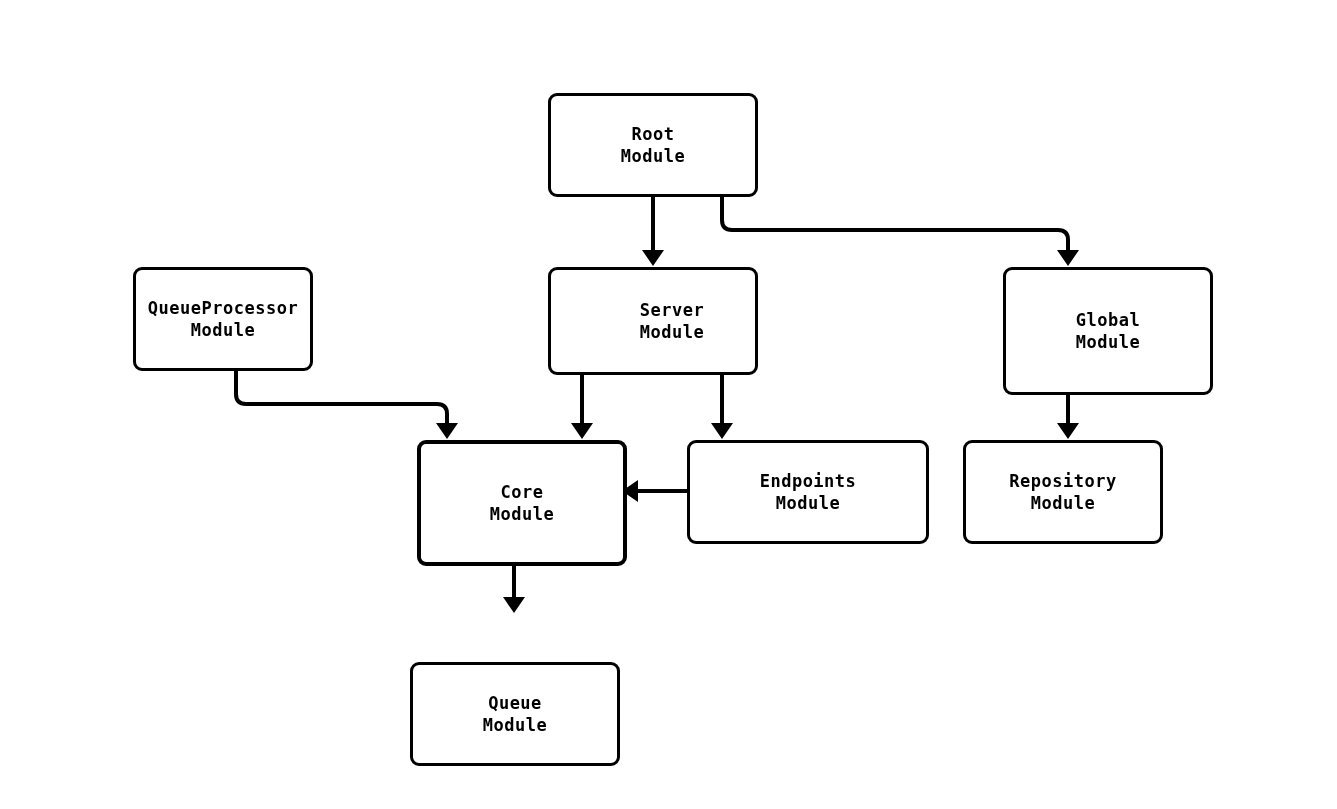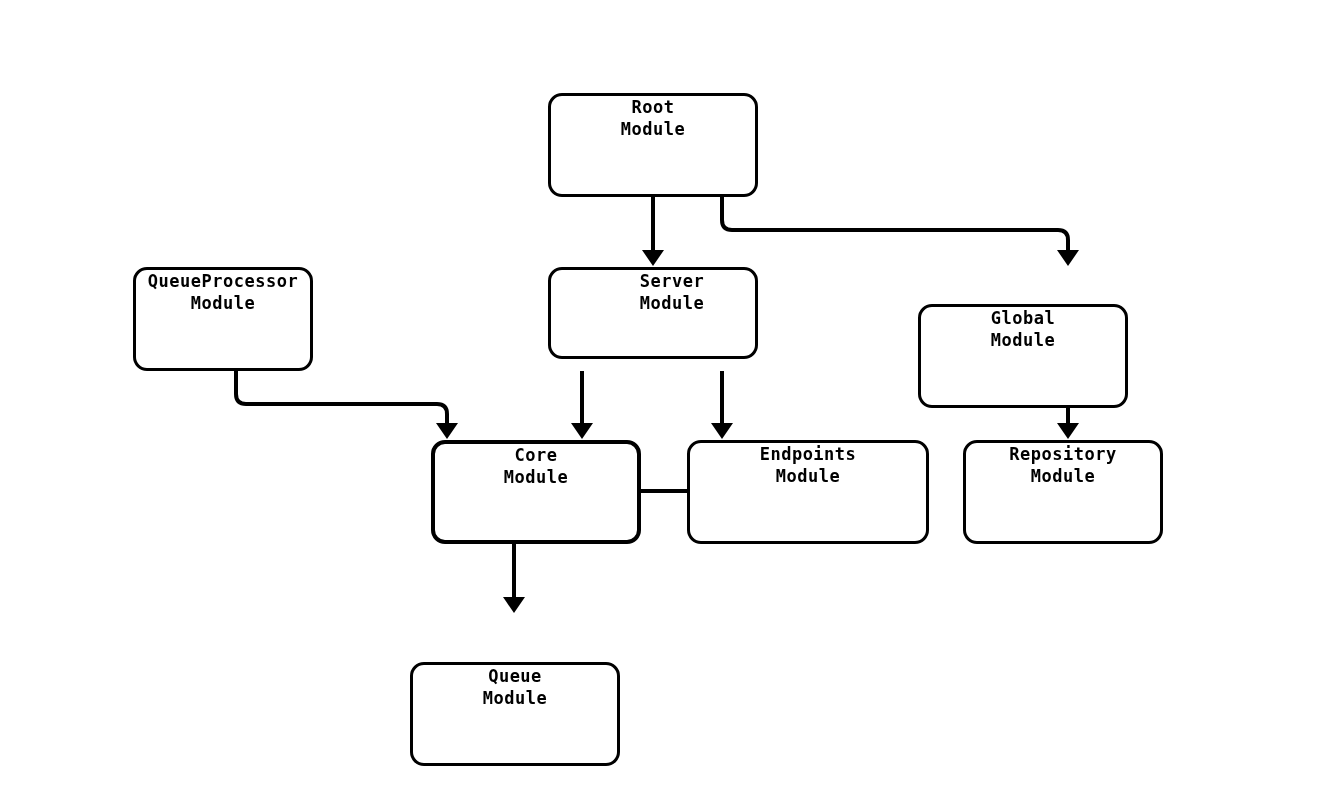--- a/index.html
+++ b/index.html
@@ -24,24 +24,25 @@
     left: 0;
     top: 0;
     width: 1337px;
     height: 809px;
   }
   .node {
     position: absolute;
     box-sizing: border-box;
     background: #ffffff;
     border: 3px solid #000000;
-    border-radius: 14px;
+    border-radius: 9px;
     display: flex;
     flex-direction: column;
     align-items: center;
+    justify-content: center;
     z-index: 2;
   }
   .node.thick {
     border-width: 4px;
   }
   .node-line {
     font-family: "DejaVu Sans Mono", "Liberation Mono", monospace;
     font-size: 17px;
     font-weight: 700;
     color: #000000;
@@ -94,31 +95,31 @@
   <div class="node" style="left: 548px; top: 93px; width: 210px; height: 104px;">
     <span class="node-line">Root</span>
     <span class="node-line">Module</span>
   </div>
 
   <div class="node" style="left: 133px; top: 267px; width: 180px; height: 104px;">
     <span class="node-line">QueueProcessor</span>
     <span class="node-line">Module</span>
   </div>
 
-  <div class="node" style="left: 548px; top: 267px; width: 210px; height: 92px; padding-left: 38px;">
+  <div class="node" style="left: 548px; top: 267px; width: 210px; height: 108px; padding-left: 38px;">
     <span class="node-line">Server</span>
     <span class="node-line">Module</span>
   </div>
 
-  <div class="node" style="left: 918px; top: 267px; width: 210px; height: 104px; margin-top: 37px;">
+  <div class="node" style="left: 1003px; top: 267px; width: 210px; height: 128px;">
     <span class="node-line">Global</span>
     <span class="node-line">Module</span>
   </div>
 
-  <div class="node thick" style="left: 431px; top: 440px; width: 210px; height: 104px;">
+  <div class="node thick" style="left: 417px; top: 440px; width: 210px; height: 126px;">
     <span class="node-line">Core</span>
     <span class="node-line">Module</span>
   </div>
 
   <div class="node" style="left: 687px; top: 440px; width: 242px; height: 104px;">
     <span class="node-line">Endpoints</span>
     <span class="node-line">Module</span>
   </div>
 
   <div class="node" style="left: 963px; top: 440px; width: 200px; height: 104px;">

